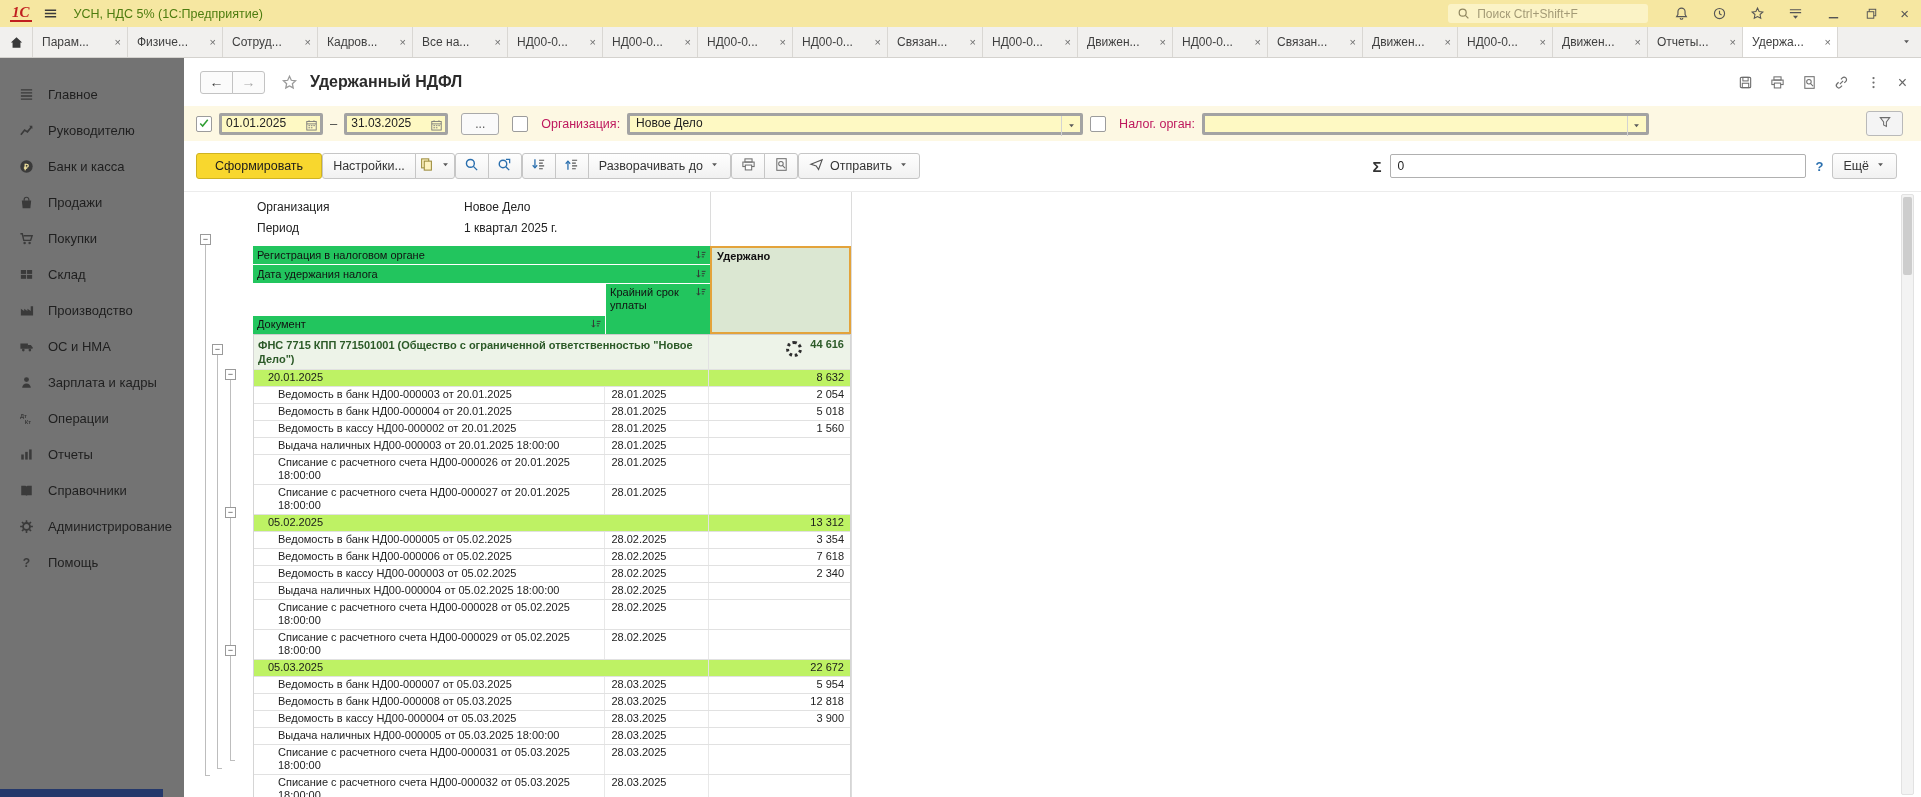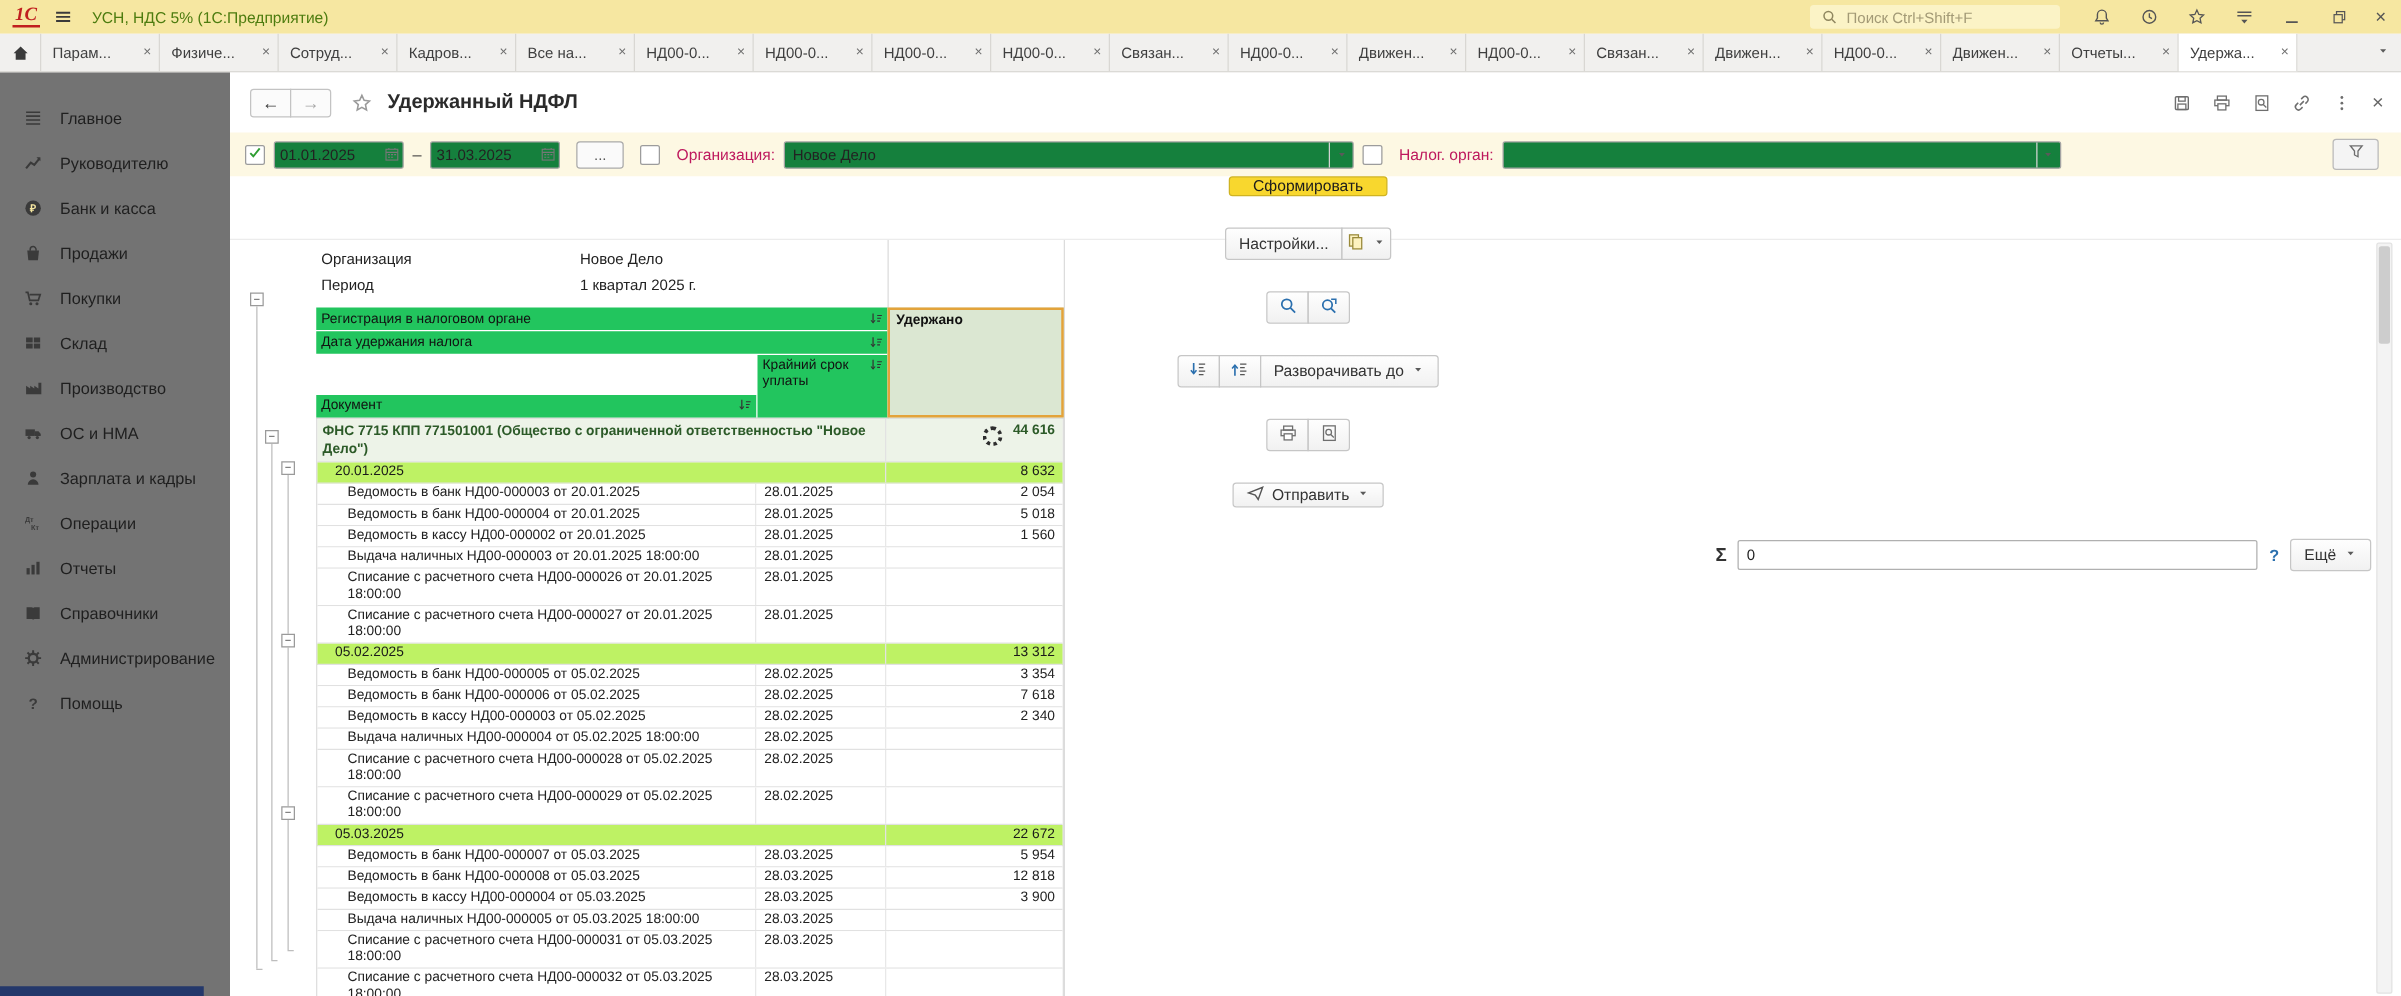--- a/index.html
+++ b/index.html
@@ -52,21 +52,21 @@
   .nav-star { margin:0 12px 0 16px; display:flex; }
   .page-title { font-size:16px; font-weight:600; color:#2b2b2b; }
   .nav-right { margin-left:auto; display:flex; align-items:center; gap:17px; }
   .nico { display:inline-flex; }
 
   
   .filterrow { height:35px; background:#fdf8e3; display:flex; align-items:center;
     padding:0 10px 0 12px; gap:7px; }
   .cb { width:16px; height:16px; background:#fff; border:1px solid #9c9c9c; border-radius:2px;
     display:inline-flex; align-items:center; justify-content:center; flex:none; }
-  .fld { display:flex; align-items:center; background:#15803d; border:1px solid #a3a3a3;
+  .fld { display:flex; align-items:flex-start; background:#fef9c3; border:3px solid #a3a3a3;
     border-radius:2px; height:22px; }
   .fld input { border:none; outline:none; font-size:12px; font-family:inherit; color:#222;
     padding:0 4px; width:100%; background:transparent; }
   .fld-date { width:104px; }
   .fld-btn { width:18px; height:20px; display:flex; align-items:center; justify-content:center; flex:none; }
   .dash { color:#444; font-size:13px; }
   .btn-ellipsis { width:38px; height:22px; border:1px solid #a9a9a9; border-radius:3px;
     background:#fafafa; font-size:12px; color:#555; display:flex; align-items:center;
     justify-content:center; margin:0 6px; }
   .flabel { font-size:12.5px; color:#be185d; margin-left:6px; white-space:nowrap; }
@@ -74,22 +74,22 @@
   .combo-val { font-size:12px; color:#222; padding:0 6px; flex:1; white-space:nowrap; overflow:hidden; }
   .combo-dd { width:19px; height:20px; border-left:1px solid #d3d3d3; display:flex;
     align-items:center; justify-content:center; flex:none; }
   .combo-org { width:456px; }
   .combo-tax { width:447px; }
   .btn-funnel { margin-left:auto; margin-right:8px; width:37px; height:25px;
     border:1px solid #b9b9b9; border-radius:3px; background:#f4f4f4;
     display:flex; align-items:center; justify-content:center; }
 
   
-  .toolbar { height:51px; display:flex; align-items:center; padding:0 24px 0 12px; gap:25px;
-    border-bottom:1px solid #ececec;flex-direction:column; }
+  .toolbar { height:51px; display:flex; align-items:center; padding:0 24px 0 12px; gap:0;
+    border-bottom:1px solid #ececec; }
   .btn { height:26px; border:1px solid #c6c6c6; background:linear-gradient(#fefefe,#f1f1f1);
     border-radius:3px; font-size:12.5px; color:#333; display:inline-flex; align-items:center;
     justify-content:center; padding:0 10px; gap:6px; white-space:nowrap; }
   .btn-generate { background:#f8d72e; border-color:#cfb322; color:#1c1c1c; padding:0 18px; }
   .bgroup { display:flex; }
   .bgroup .btn { border-radius:0; margin-left:-1px; }
   .bgroup .btn:first-child { border-radius:3px 0 0 3px; margin-left:0; }
   .bgroup .btn:last-child { border-radius:0 3px 3px 0; }
   .btn-ico { width:34px; padding:0; }
   .sum-cluster { margin-left:auto; display:flex; align-items:center; gap:9px; }

